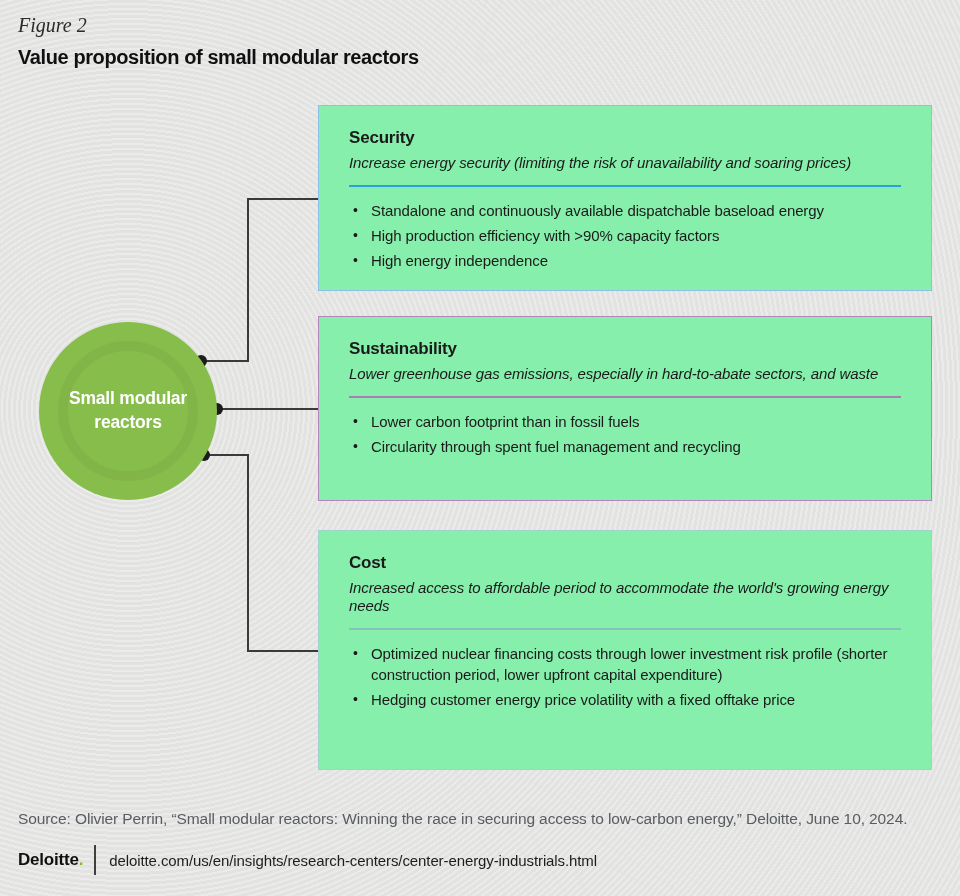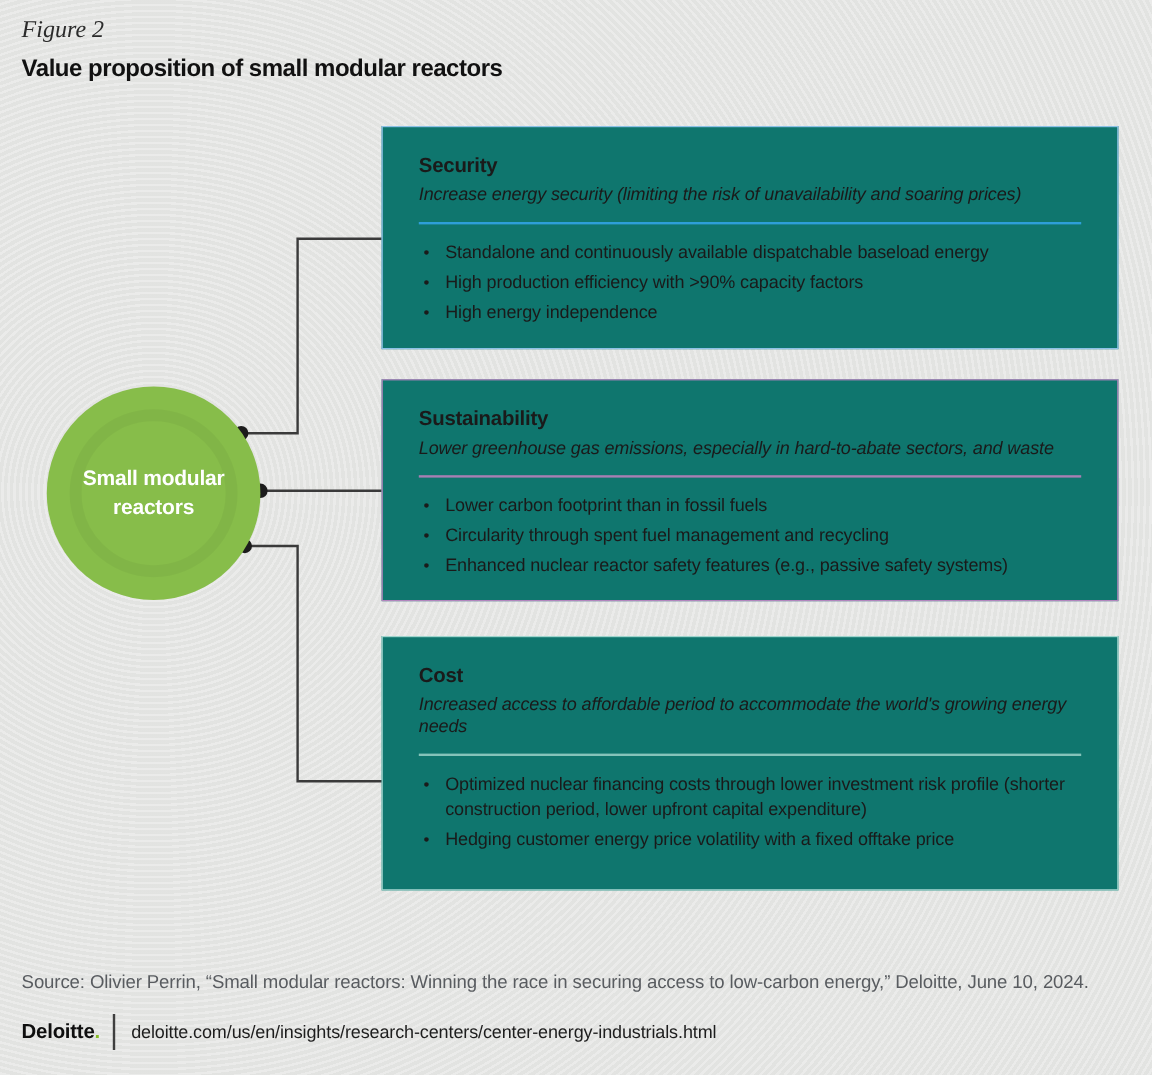--- a/index.html
+++ b/index.html
@@ -31,26 +31,26 @@
     letter-spacing:-0.2px;
   }
   .hub .inner-ring{
     position:absolute;left:19px;top:19px;right:19px;bottom:19px;
     border-radius:50%;border:10px solid rgba(0,0,0,0.04);
     pointer-events:none;
   }
   .hub .hub-label{position:relative;z-index:1;}
   .card{
     position:absolute;left:318px;width:614px;z-index:2;
-    background:#0f766e;border:1.5px solid #999;
+    background:#86efac;border:1.5px solid #999;
     box-sizing:border-box;padding:22px 30px 0 30px;
   }
   .card-security{top:105px;height:186px;}
   .card-sustainability{top:316px;height:185px;}
-  .card-cost{top:530px;height:212px;}
+  .card-cost{top:530px;height:240px;}
   .card-title{font-size:17px;font-weight:bold;letter-spacing:-0.2px;line-height:20px;}
   .card-subtitle{font-size:15px;font-style:italic;line-height:18px;margin-top:6px;letter-spacing:-0.1px;}
   .card-rule{height:2px;margin:13px 0 13px 0;background:#888;}
   .card ul{list-style:none;margin:0;padding:0;}
   .card li{
     position:relative;padding-left:22px;font-size:15px;line-height:21px;
     margin-bottom:4px;letter-spacing:-0.1px;
   }
   .card li::before{
     content:"•";position:absolute;left:4px;top:0;
@@ -103,21 +103,20 @@
   </ul>
 </div>
 
 <div class="card card-sustainability" style="border-color: rgb(178, 133, 189);">
   <div class="card-title">Sustainability</div>
   <div class="card-subtitle">Lower greenhouse gas emissions, especially in hard-to-abate sectors, and waste</div>
   <div class="card-rule" style="background-color: rgb(168, 127, 179);"></div>
   <ul>
     <li>Lower carbon footprint than in fossil fuels</li>
     <li>Circularity through spent fuel management and recycling</li>
-    <li>Enhanced nuclear reactor safety features (e.g., passive safety systems)</li>
   </ul>
 </div>
 
 <div class="card card-cost" style="border-color: rgb(159, 212, 205);">
   <div class="card-title">Cost</div>
   <div class="card-subtitle">Increased access to affordable period to accommodate the world's growing energy needs</div>
   <div class="card-rule" style="background-color: rgb(133, 195, 186);"></div>
   <ul>
     <li>Optimized nuclear financing costs through lower investment risk profile (shorter construction period, lower upfront capital expenditure)</li>
     <li>Hedging customer energy price volatility with a fixed offtake price</li>

